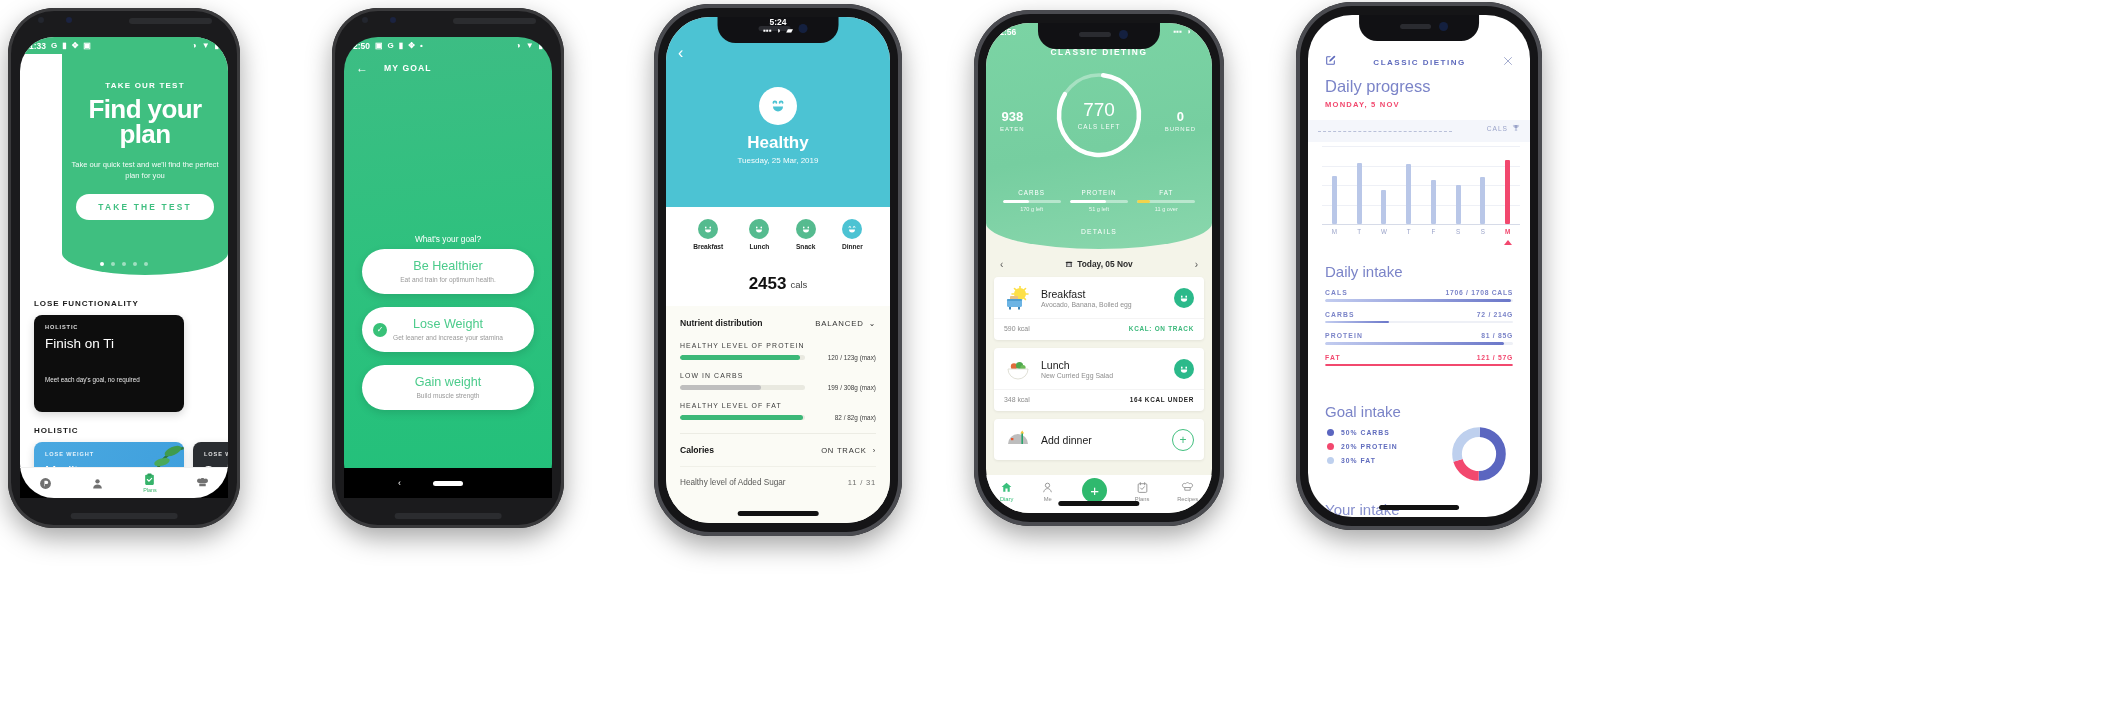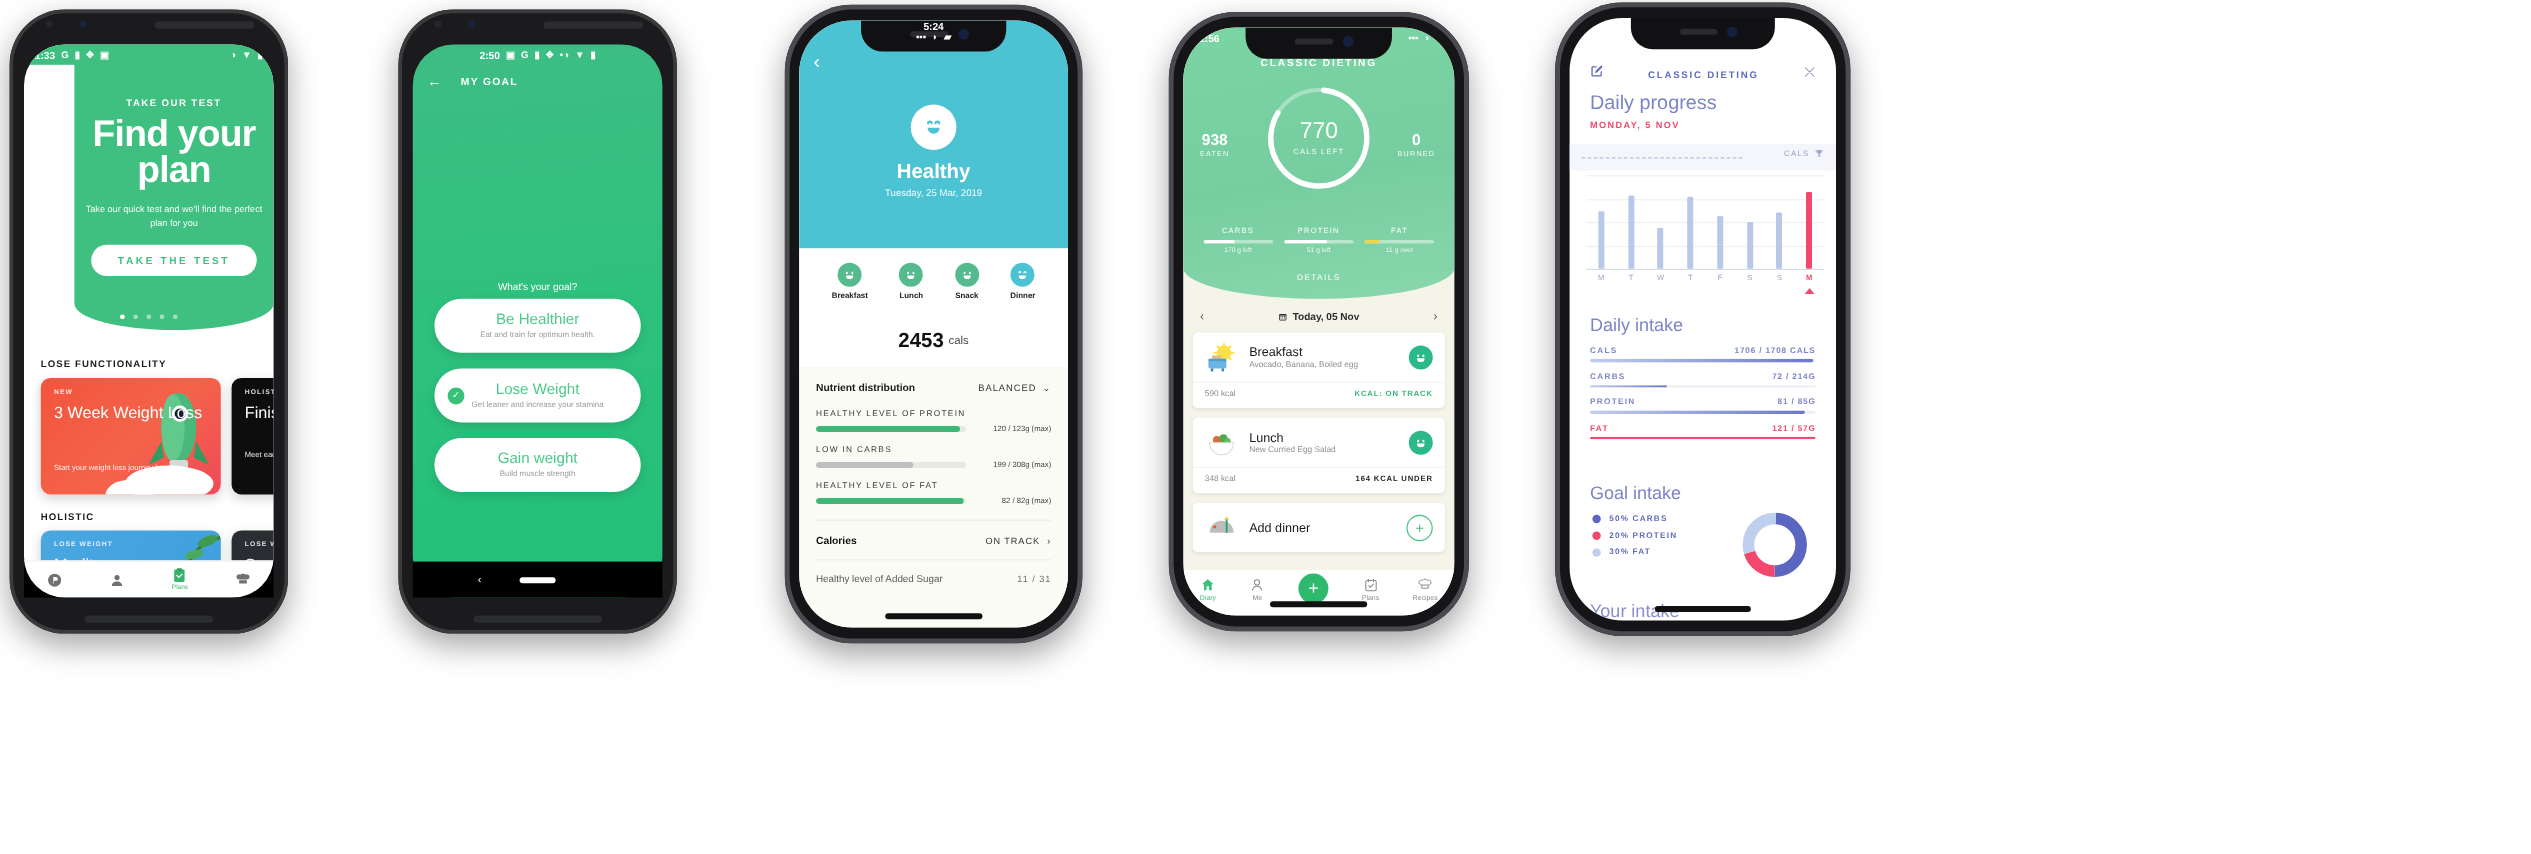--- a/index.html
+++ b/index.html
@@ -50,21 +50,21 @@
       justify-content:space-between;padding:0 9px;font-size:8.5px;font-weight:bold;z-index:30;box-sizing:border-box;}
   .sb .l,.sb .r{display:flex;align-items:center;gap:5px;}
   .sb-ico{font-size:8px;line-height:1;}
 
   
   .p1{left:8px;top:8px;width:232px;height:520px;}
   .p1 .screen{background:#fff;}
   .p1-hero{position:absolute;top:0;left:0;right:0;height:238px;background:#3fbf80;
     border-radius:0 0 50% 50%/0 0 22px 22px;color:#fff;text-align:center;margin-left:42px;}
   .p1-kicker{margin-top:44px;font-size:8px;letter-spacing:1.2px;font-weight:bold;}
-  .p1-title{font-size:31px;font-weight:bold;line-height:.96;margin-top:7px;letter-spacing:-.6px;}
+  .p1-title{font-size:26px;font-weight:bold;line-height:.96;margin-top:7px;letter-spacing:-.6px;}
   .p1-sub{font-size:7.6px;line-height:1.45;margin:12px auto 0;width:150px;opacity:.95;}
   .p1-cta{display:inline-block;margin-top:13px;background:#fff;color:#3fbf80;border:none;
     border-radius:16px;padding:8px 22px;font-size:8.4px;font-weight:bold;letter-spacing:2.2px;cursor:pointer;}
   .p1-dots{position:absolute;top:225px;left:0;right:0;display:flex;justify-content:center;gap:7px;z-index:5;}
   .p1-dots i{width:4px;height:4px;border-radius:50%;background:rgba(255,255,255,.5);display:block;}
   .p1-dots i.on{background:#fff;}
   .p1-sec{font-size:8px;font-weight:bold;letter-spacing:.9px;color:#1b1b1b;margin:14px 0 7px 14px;}
   .p1-row{display:flex;gap:9px;padding-left:14px;}
   .card1{position:relative;width:150px;height:97px;border-radius:8px;overflow:hidden;flex:none;
     box-shadow:0 3px 9px rgba(0,0,0,.16);color:#fff;}
@@ -273,35 +273,20 @@
         <i class="on"></i>
           <i></i>
           <i></i>
           <i></i>
           <i></i>
       </div>
 
       <div style="position:absolute;top:248px;left:0;right:0;">
         <div class="p1-sec">LOSE FUNCTIONALITY</div>
         <div class="p1-row">
-          <div class="card1 red">
-            <svg class="rocket" viewBox="0 0 60 90">
-              <ellipse cx="30" cy="34" rx="15" ry="30" fill="#4ab87a"></ellipse>
-              <ellipse cx="25" cy="34" rx="10" ry="29" fill="#62c98c"></ellipse>
-              <circle cx="31" cy="22" r="7" fill="#ffffff"></circle>
-              <circle cx="31" cy="22" r="4.6" fill="#16202b"></circle>
-              <path d="M15 46 L4 66 L17 60 Z" fill="#2f9c62"></path>
-              <path d="M45 46 L56 66 L43 60 Z" fill="#2f9c62"></path>
-              <rect x="22" y="62" width="16" height="7" rx="2" fill="#d8d8d8"></rect>
-            </svg>
-            <div class="cloud"></div>
-            <div class="c1-tag">NEW</div>
-            <div class="c1-ttl">3 Week Weight Loss</div>
-            <div class="c1-txt">Start your weight loss journey here.</div>
-          </div>
           <div class="card1 black">
             <div class="c1-tag">HOLISTIC</div>
             <div class="c1-ttl">Finish on Ti</div>
             <div class="c1-txt hi">Meet each day's goal, no required</div>
           </div>
         </div>
 
         <div class="p1-sec">HOLISTIC</div>
         <div class="p1-row">
           <div class="card1 blue" style="height:70px">
@@ -359,21 +344,21 @@
     <div class="bottomspk"></div>
   </div>
 
   <div class="phone p2 frame-android">
     <div class="dots">
       <span class="dot" style="left:30px;top:4px"></span>
       <span class="dot b" style="left:58px;top:4px"></span>
       <span class="speaker" style="left:52%;width:36%;"></span>
     </div>
     <div class="screen screen-a" style="margin-top:16px;height:461px;">
-      <div class="sb" style="color:#fff;justify-content:center;">
+      <div class="sb" style="color:#fff;">
         <div class="l">
           <span>2:50</span>
           <span class="sb-ico">▣</span>
           <span class="sb-ico">G</span>
           <span class="sb-ico">▮</span>
           <span class="sb-ico">✥</span>
           <span class="sb-ico">•</span>
         </div>
         <div class="r">
           <span class="sb-ico">◑</span>

